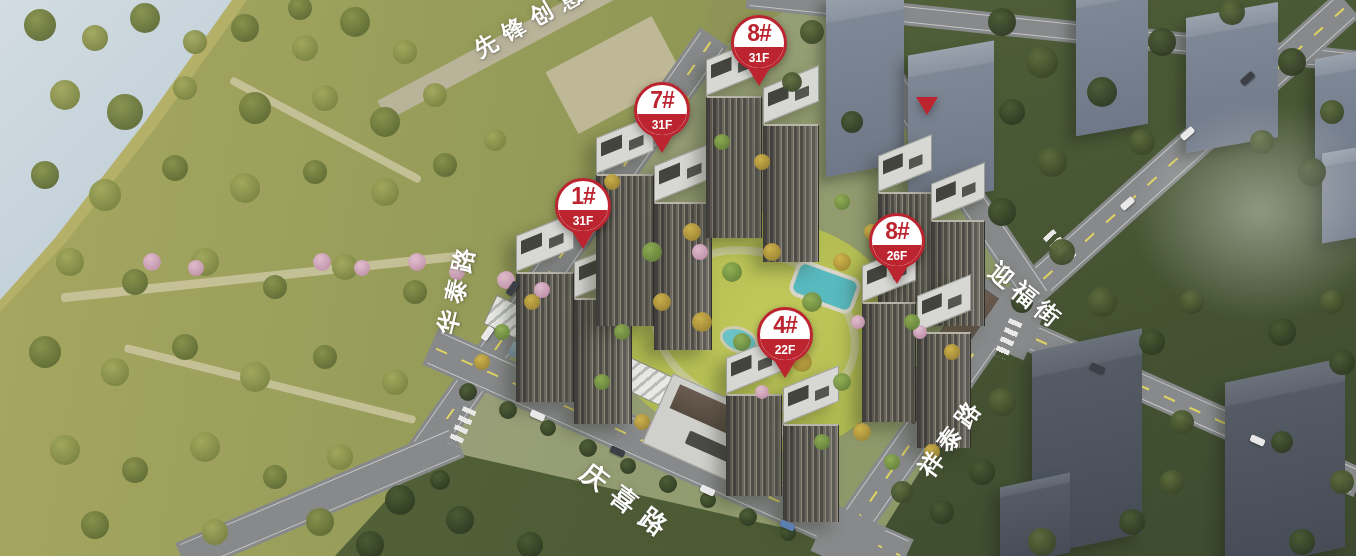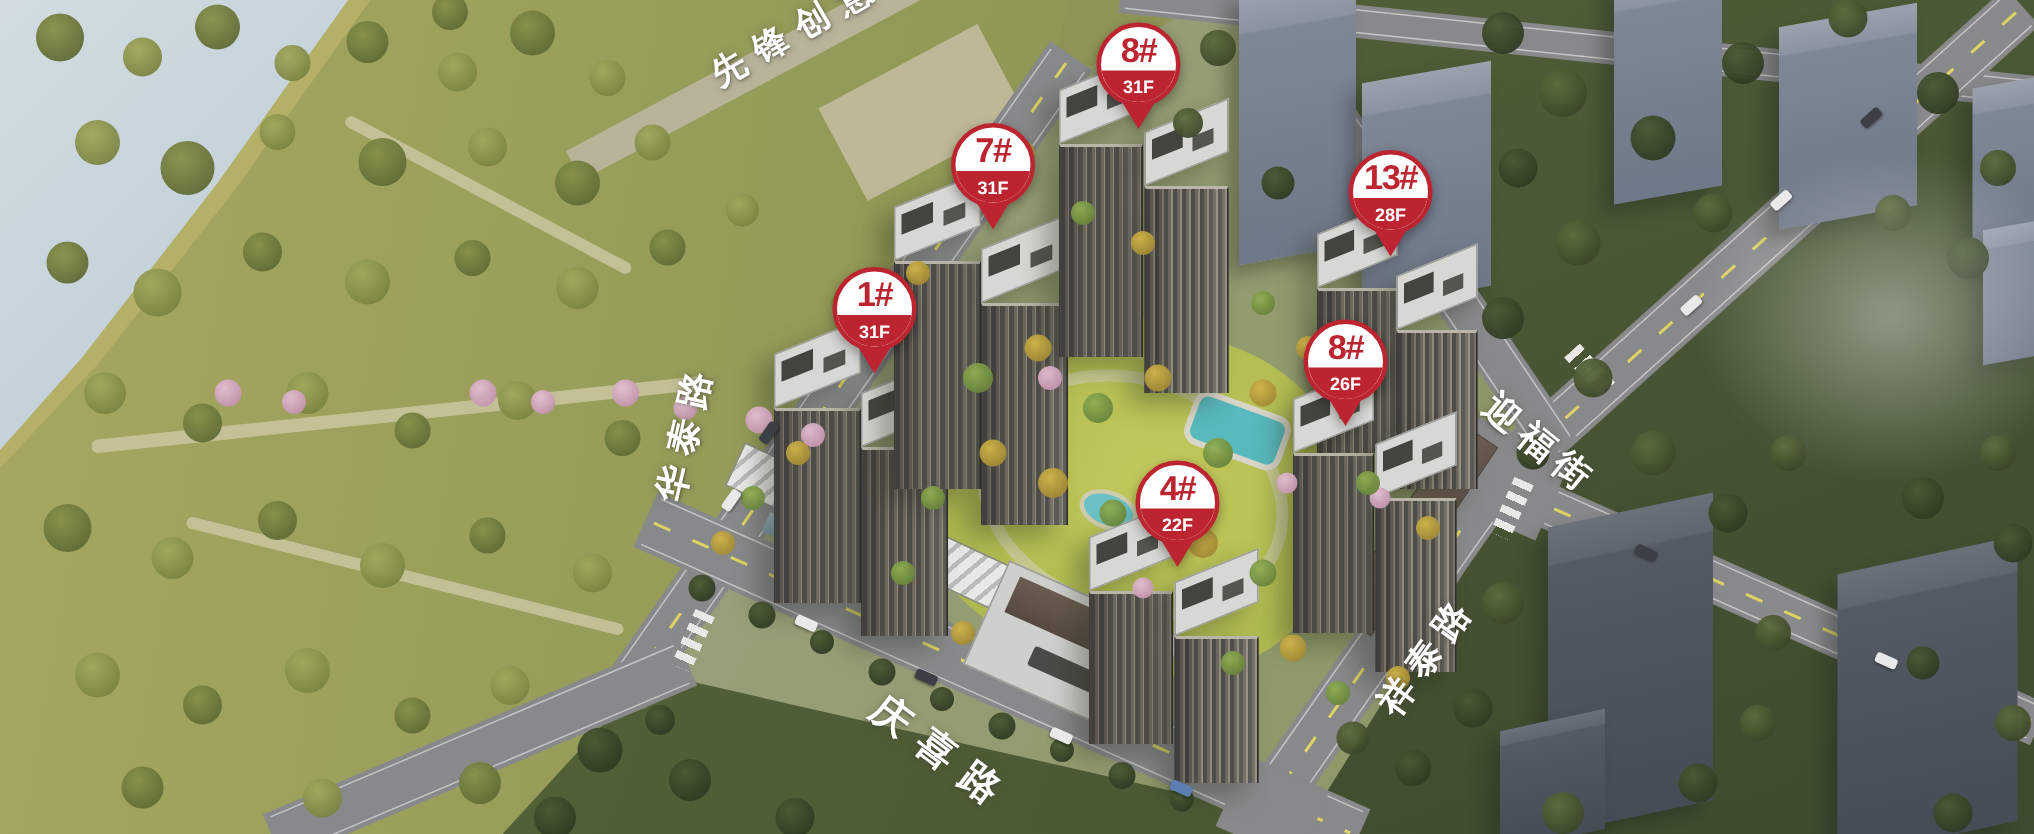--- a/index.html
+++ b/index.html
@@ -434,20 +434,16 @@
       <div class="pin-tail"></div>
   </div>
   <div class="pin pin--11">
     <div class="pin-balloon">
       <div class="pin-num">8#</div>
       <div class="pin-floor">31F</div>
     </div>
       <div class="pin-tail"></div>
   </div>
   <div class="pin pin--13">
-    <div class="pin-balloon">
-      <div class="pin-num">13#</div>
-      <div class="pin-floor">28F</div>
-    </div>
       <div class="pin-tail"></div>
   </div>
 
 </div>
 
 </body></html>

